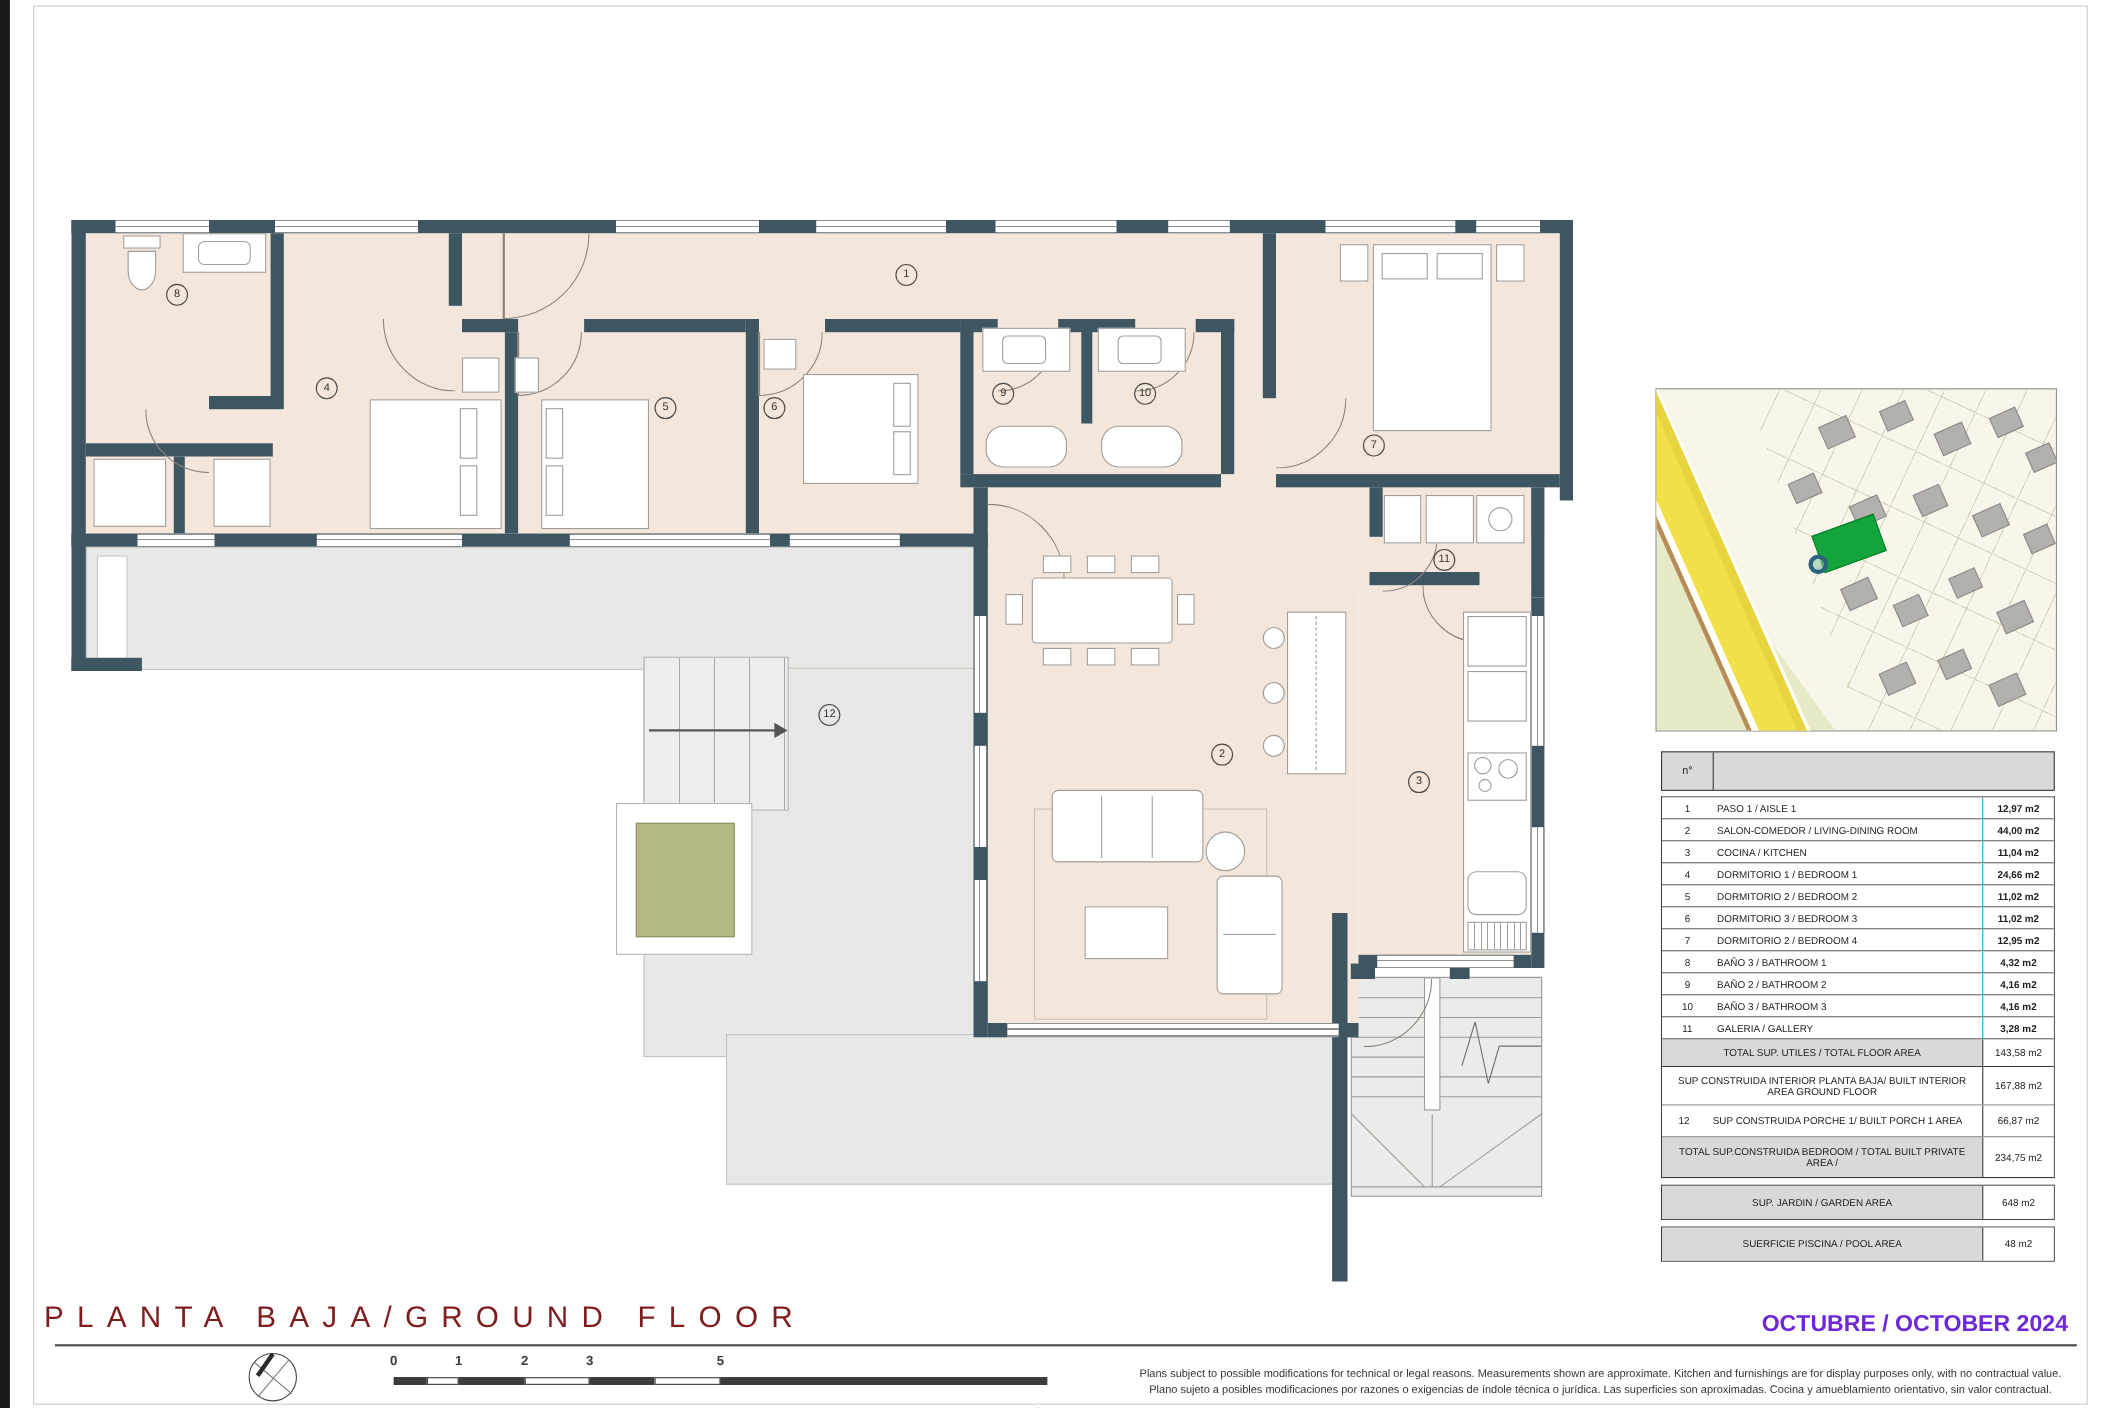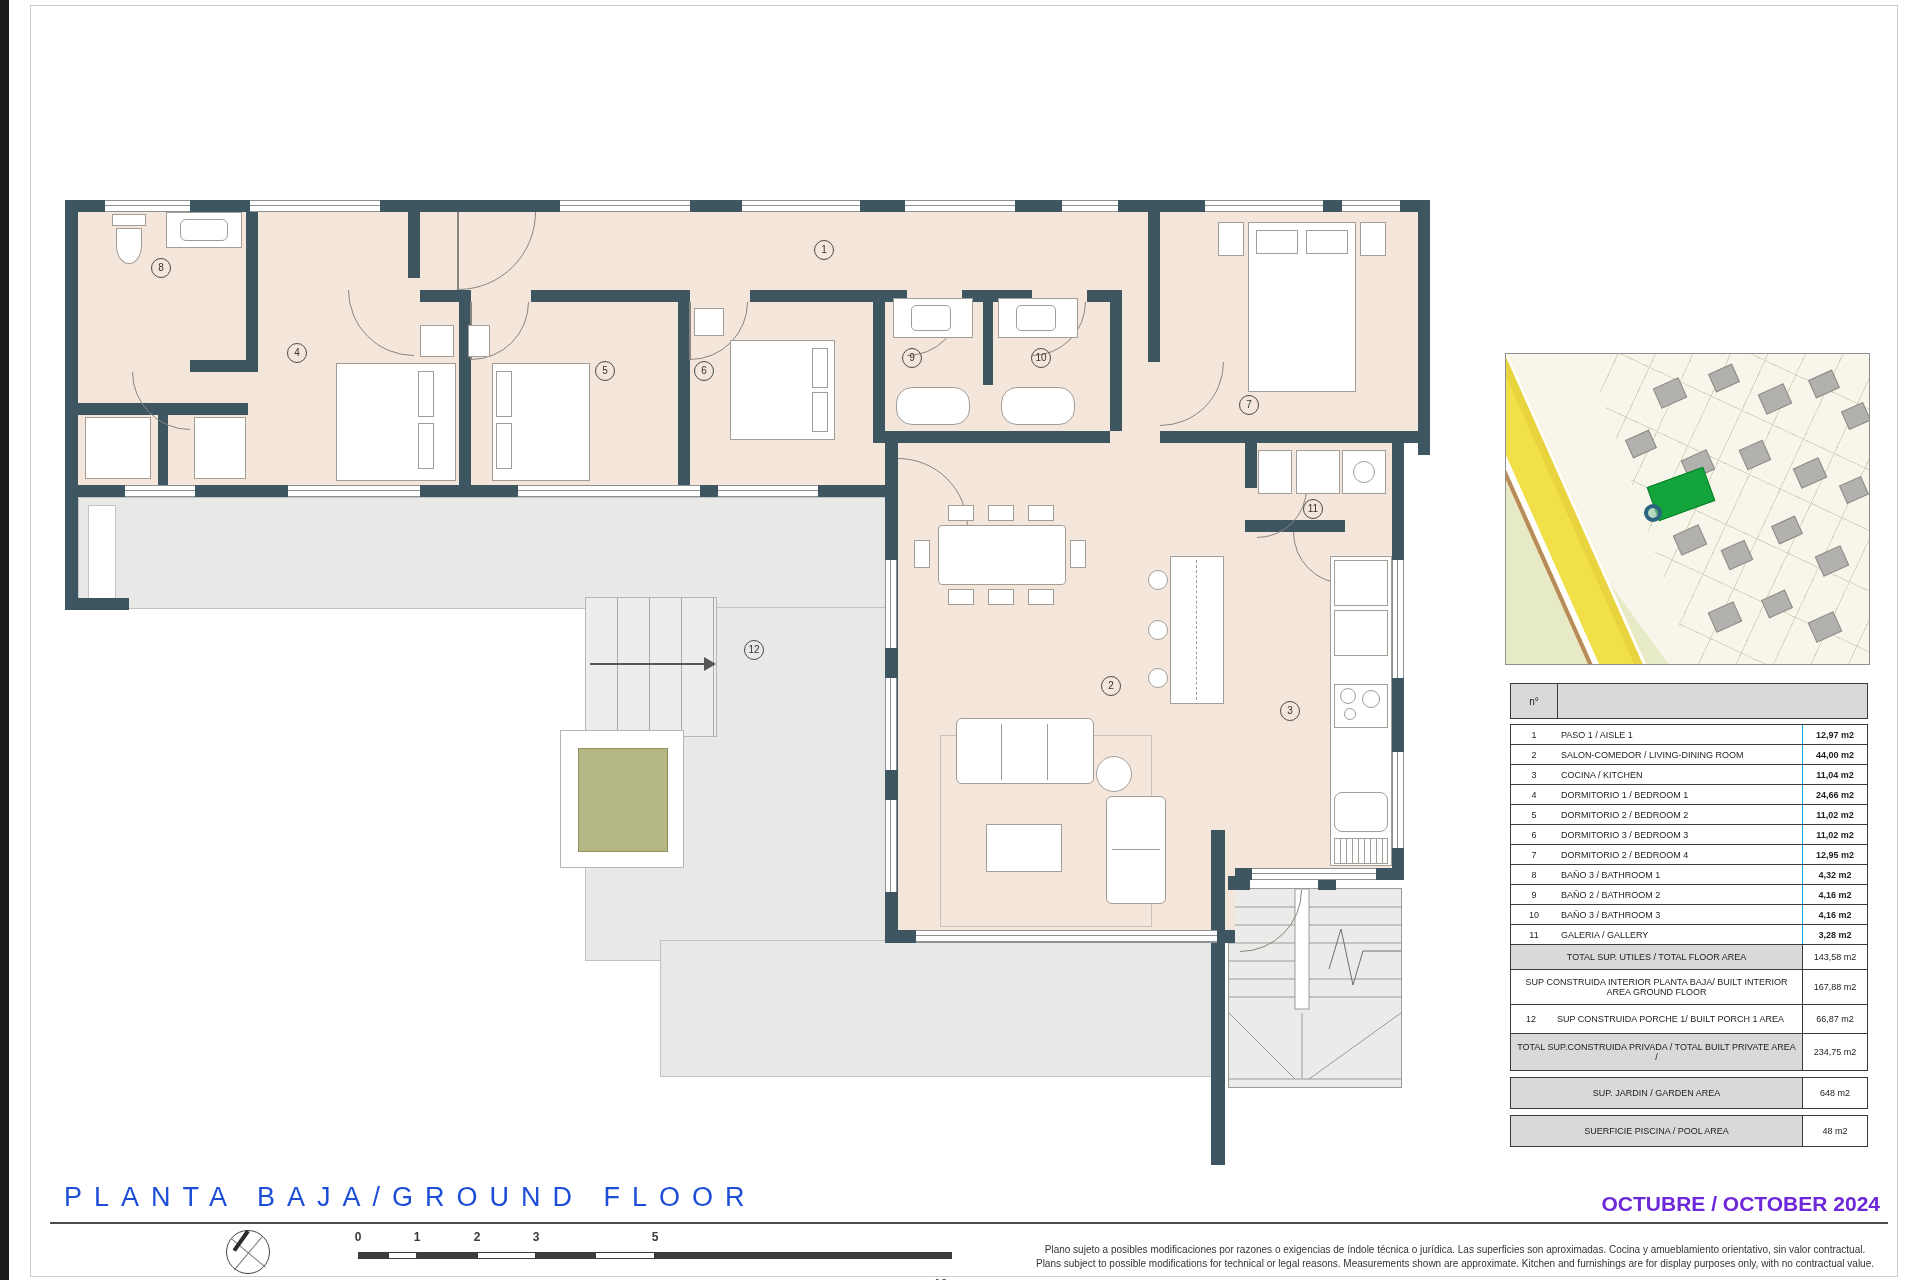--- a/index.html
+++ b/index.html
@@ -338,40 +338,40 @@
       <div class="t-sum" style="height:34px;">
         <div class="nm white">SUP CONSTRUIDA INTERIOR PLANTA BAJA/ BUILT INTERIOR AREA GROUND FLOOR</div>
         <div class="ar">167,88 m2</div>
       </div>
       <div class="t-sum" style="height:28px;">
         <div class="no12">12</div>
         <div class="nm white" style="justify-content:flex-start;">SUP CONSTRUIDA PORCHE 1/ BUILT PORCH 1 AREA</div>
         <div class="ar">66,87 m2</div>
       </div>
       <div class="t-sum" style="height:36px;">
-        <div class="nm">TOTAL SUP.CONSTRUIDA PRIVADA / TOTAL  BUILT PRIVATE AREA /</div>
+        <div class="nm">TOTAL SUP.CONSTRUIDA BEDROOM / TOTAL  BUILT PRIVATE AREA /</div>
         <div class="ar">234,75 m2</div>
       </div>
     </div>
     <div class="t-extra">
       <div class="nm">SUP. JARDIN / GARDEN AREA</div>
       <div class="ar">648 m2</div>
     </div>
     <div class="t-extra">
       <div class="nm">SUERFICIE PISCINA / POOL AREA</div>
       <div class="ar">48 m2</div>
     </div>
   </div>
 
-  <div class="abs" style="left:64px;top:1182px;font-size:27px;letter-spacing:12px;font-weight:500;color:#1d4ed8;white-space:nowrap;">PLANTA BAJA/GROUND FLOOR</div>
+  <div class="abs" style="left:40px;top:1182px;font-size:27px;letter-spacing:12px;font-weight:500;color:#7f1d1d;white-space:nowrap;">PLANTA BAJA/GROUND FLOOR</div>
   <div class="abs" style="left:50px;top:1222px;width:1838px;height:2px;background:#4c4c4c;"></div>
   <div class="abs" style="right:40px;top:1192px;font-size:21px;font-weight:700;color:#6d28d9;">OCTUBRE / OCTOBER 2024</div>
   <div class="abs" style="left:1030px;top:1243px;width:850px;font-size:10px;line-height:14px;color:#333;text-align:center;">
+    <div>Plans subject to possible modifications for technical or legal reasons. Measurements shown are approximate. Kitchen and furnishings are for display purposes only, with no contractual value.</div>
     <div>Plano sujeto a posibles modificaciones por razones o exigencias de índole técnica o jurídica. Las superficies son aproximadas. Cocina y amueblamiento orientativo, sin valor contractual.</div>
-    <div>Plans subject to possible modifications for technical or legal reasons. Measurements shown are approximate. Kitchen and furnishings are for display purposes only, with no contractual value.</div>
   </div>
 
   <div class="abs" style="left:226px;top:1230px;width:44px;height:44px;border:1.5px solid #444;border-radius:50%;box-sizing:border-box;">
     <div class="abs" style="left:21px;top:0px;width:1px;height:44px;background:#777;transform:rotate(40deg);"></div>
     <div class="abs" style="left:21px;top:0px;width:1px;height:44px;background:#777;transform:rotate(-50deg);"></div>
     <div class="abs" style="left:19px;top:0px;width:4px;height:24px;background:#2b2b2b;transform:rotate(35deg);transform-origin:50% 0;"></div>
   </div>
 
   <div>
     <span class="tick" style="left:358px;">0</span>

